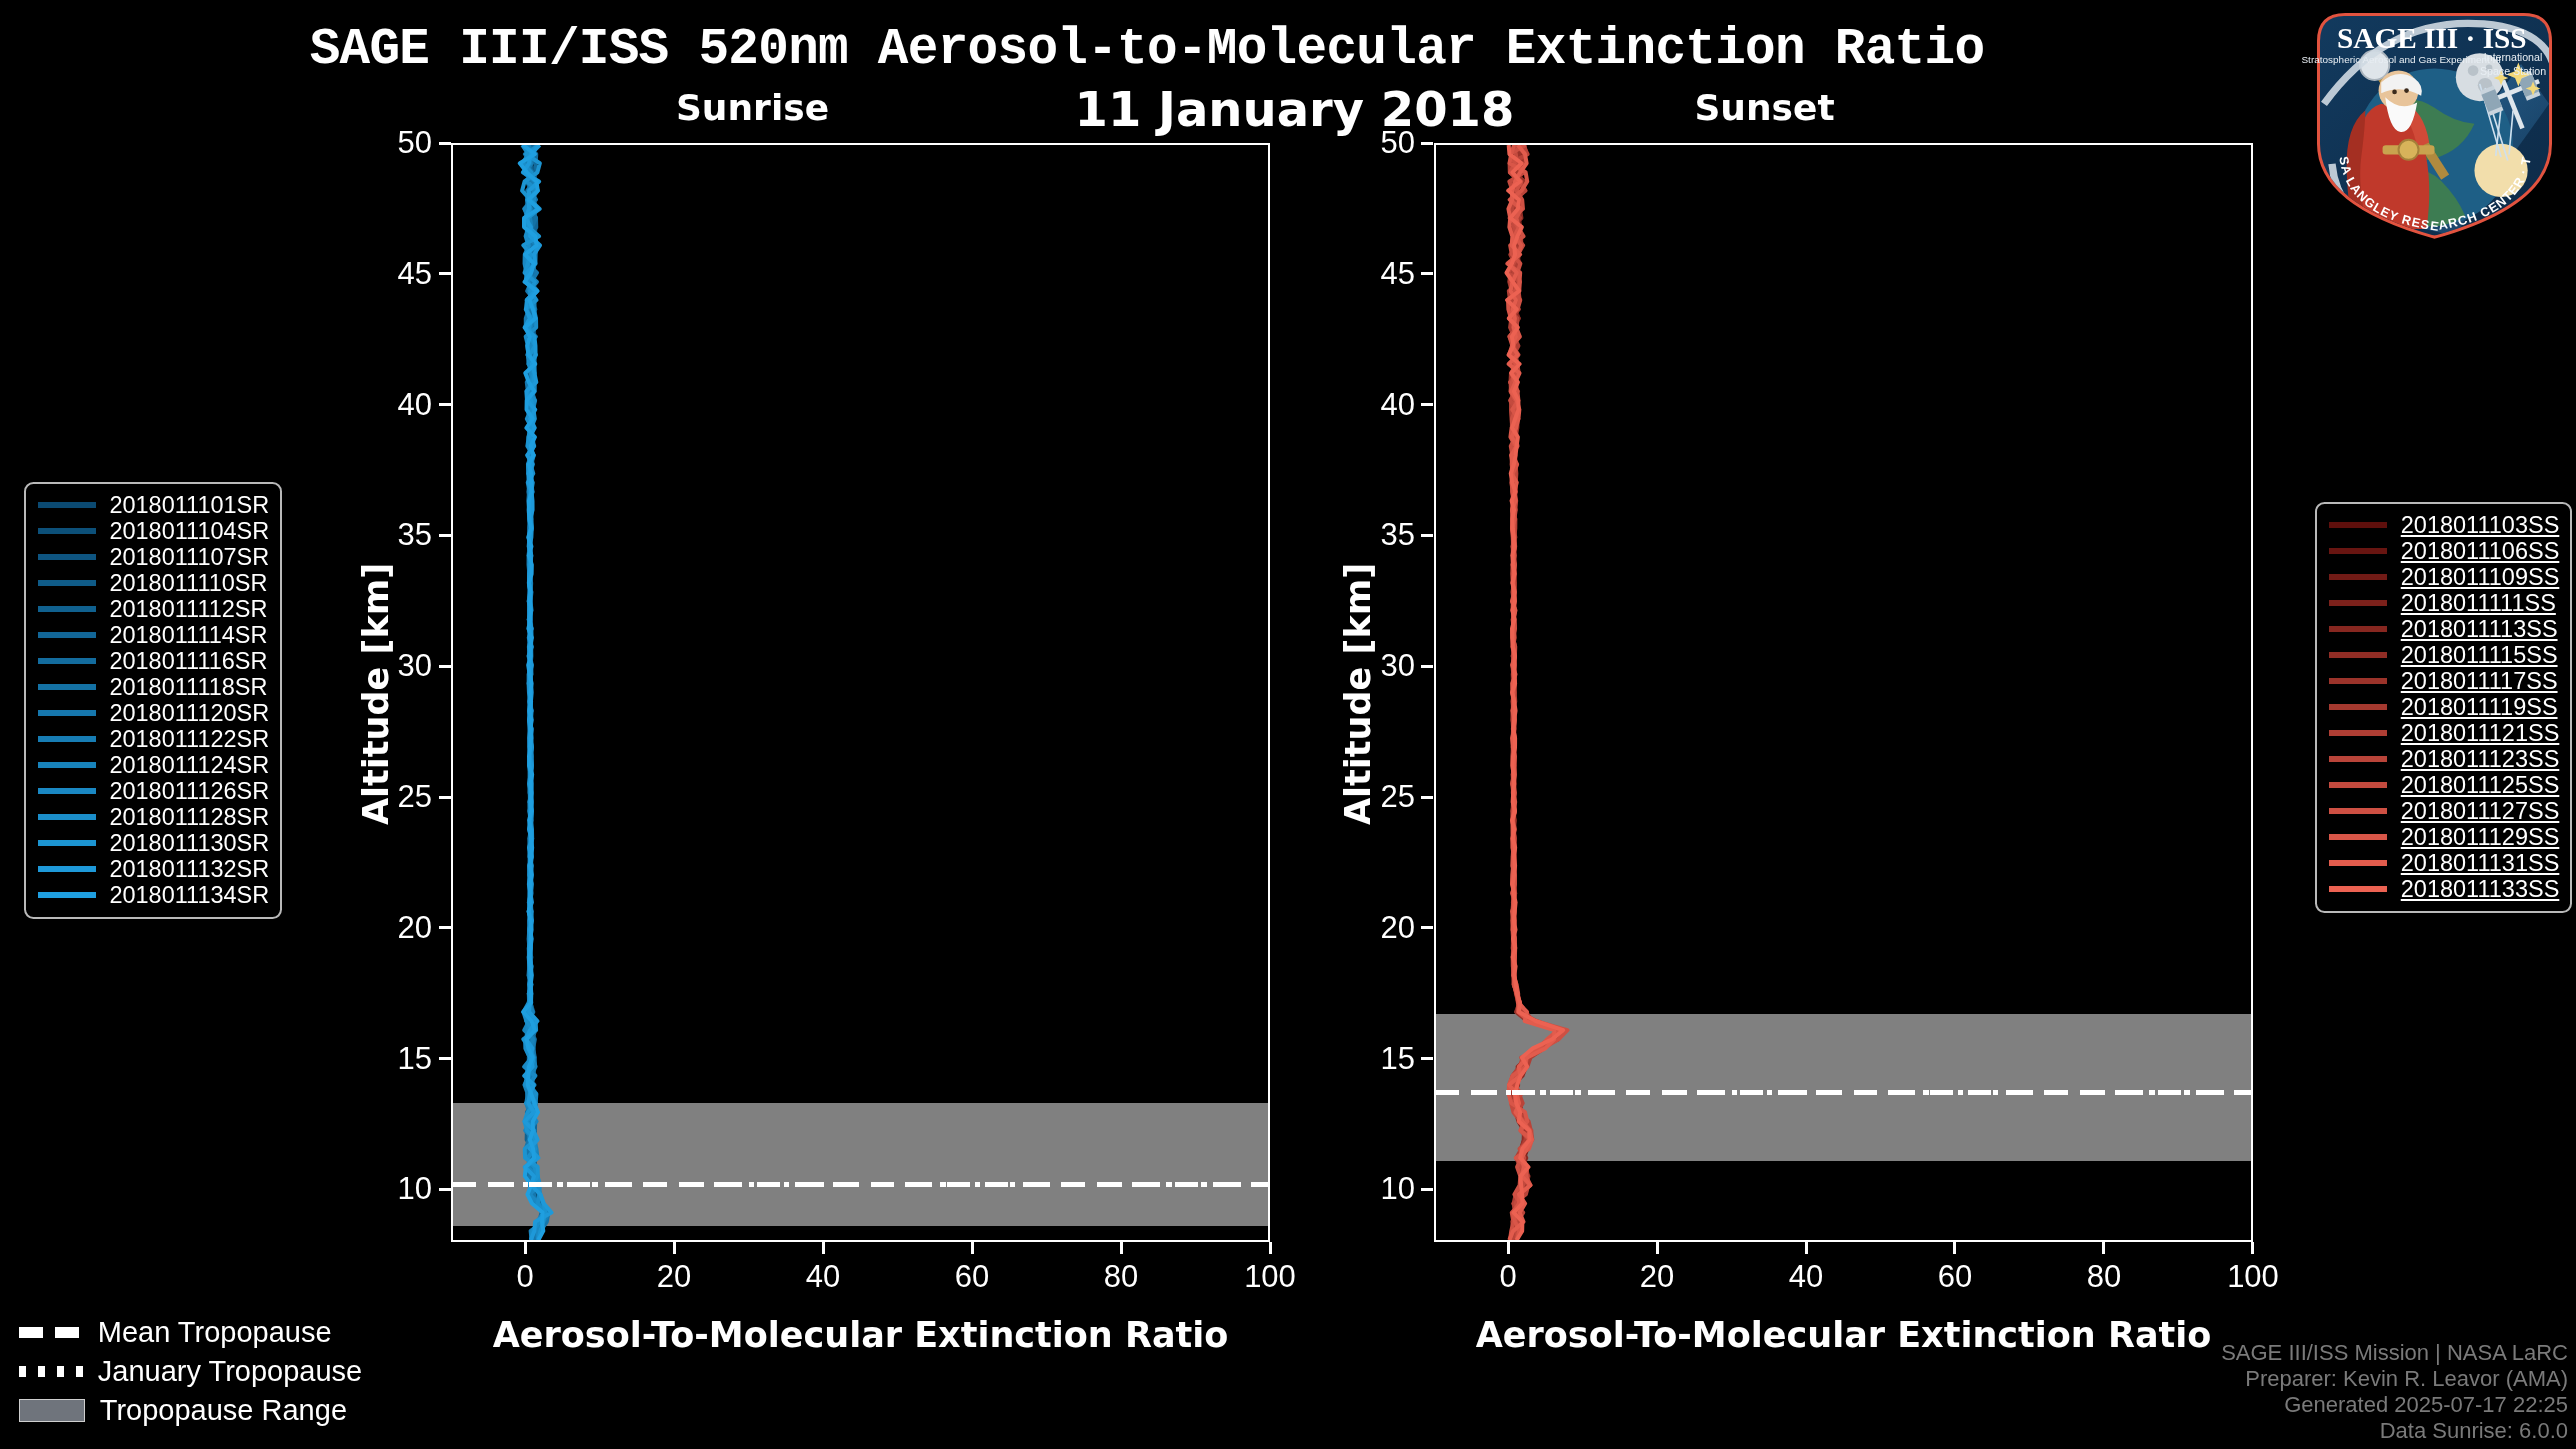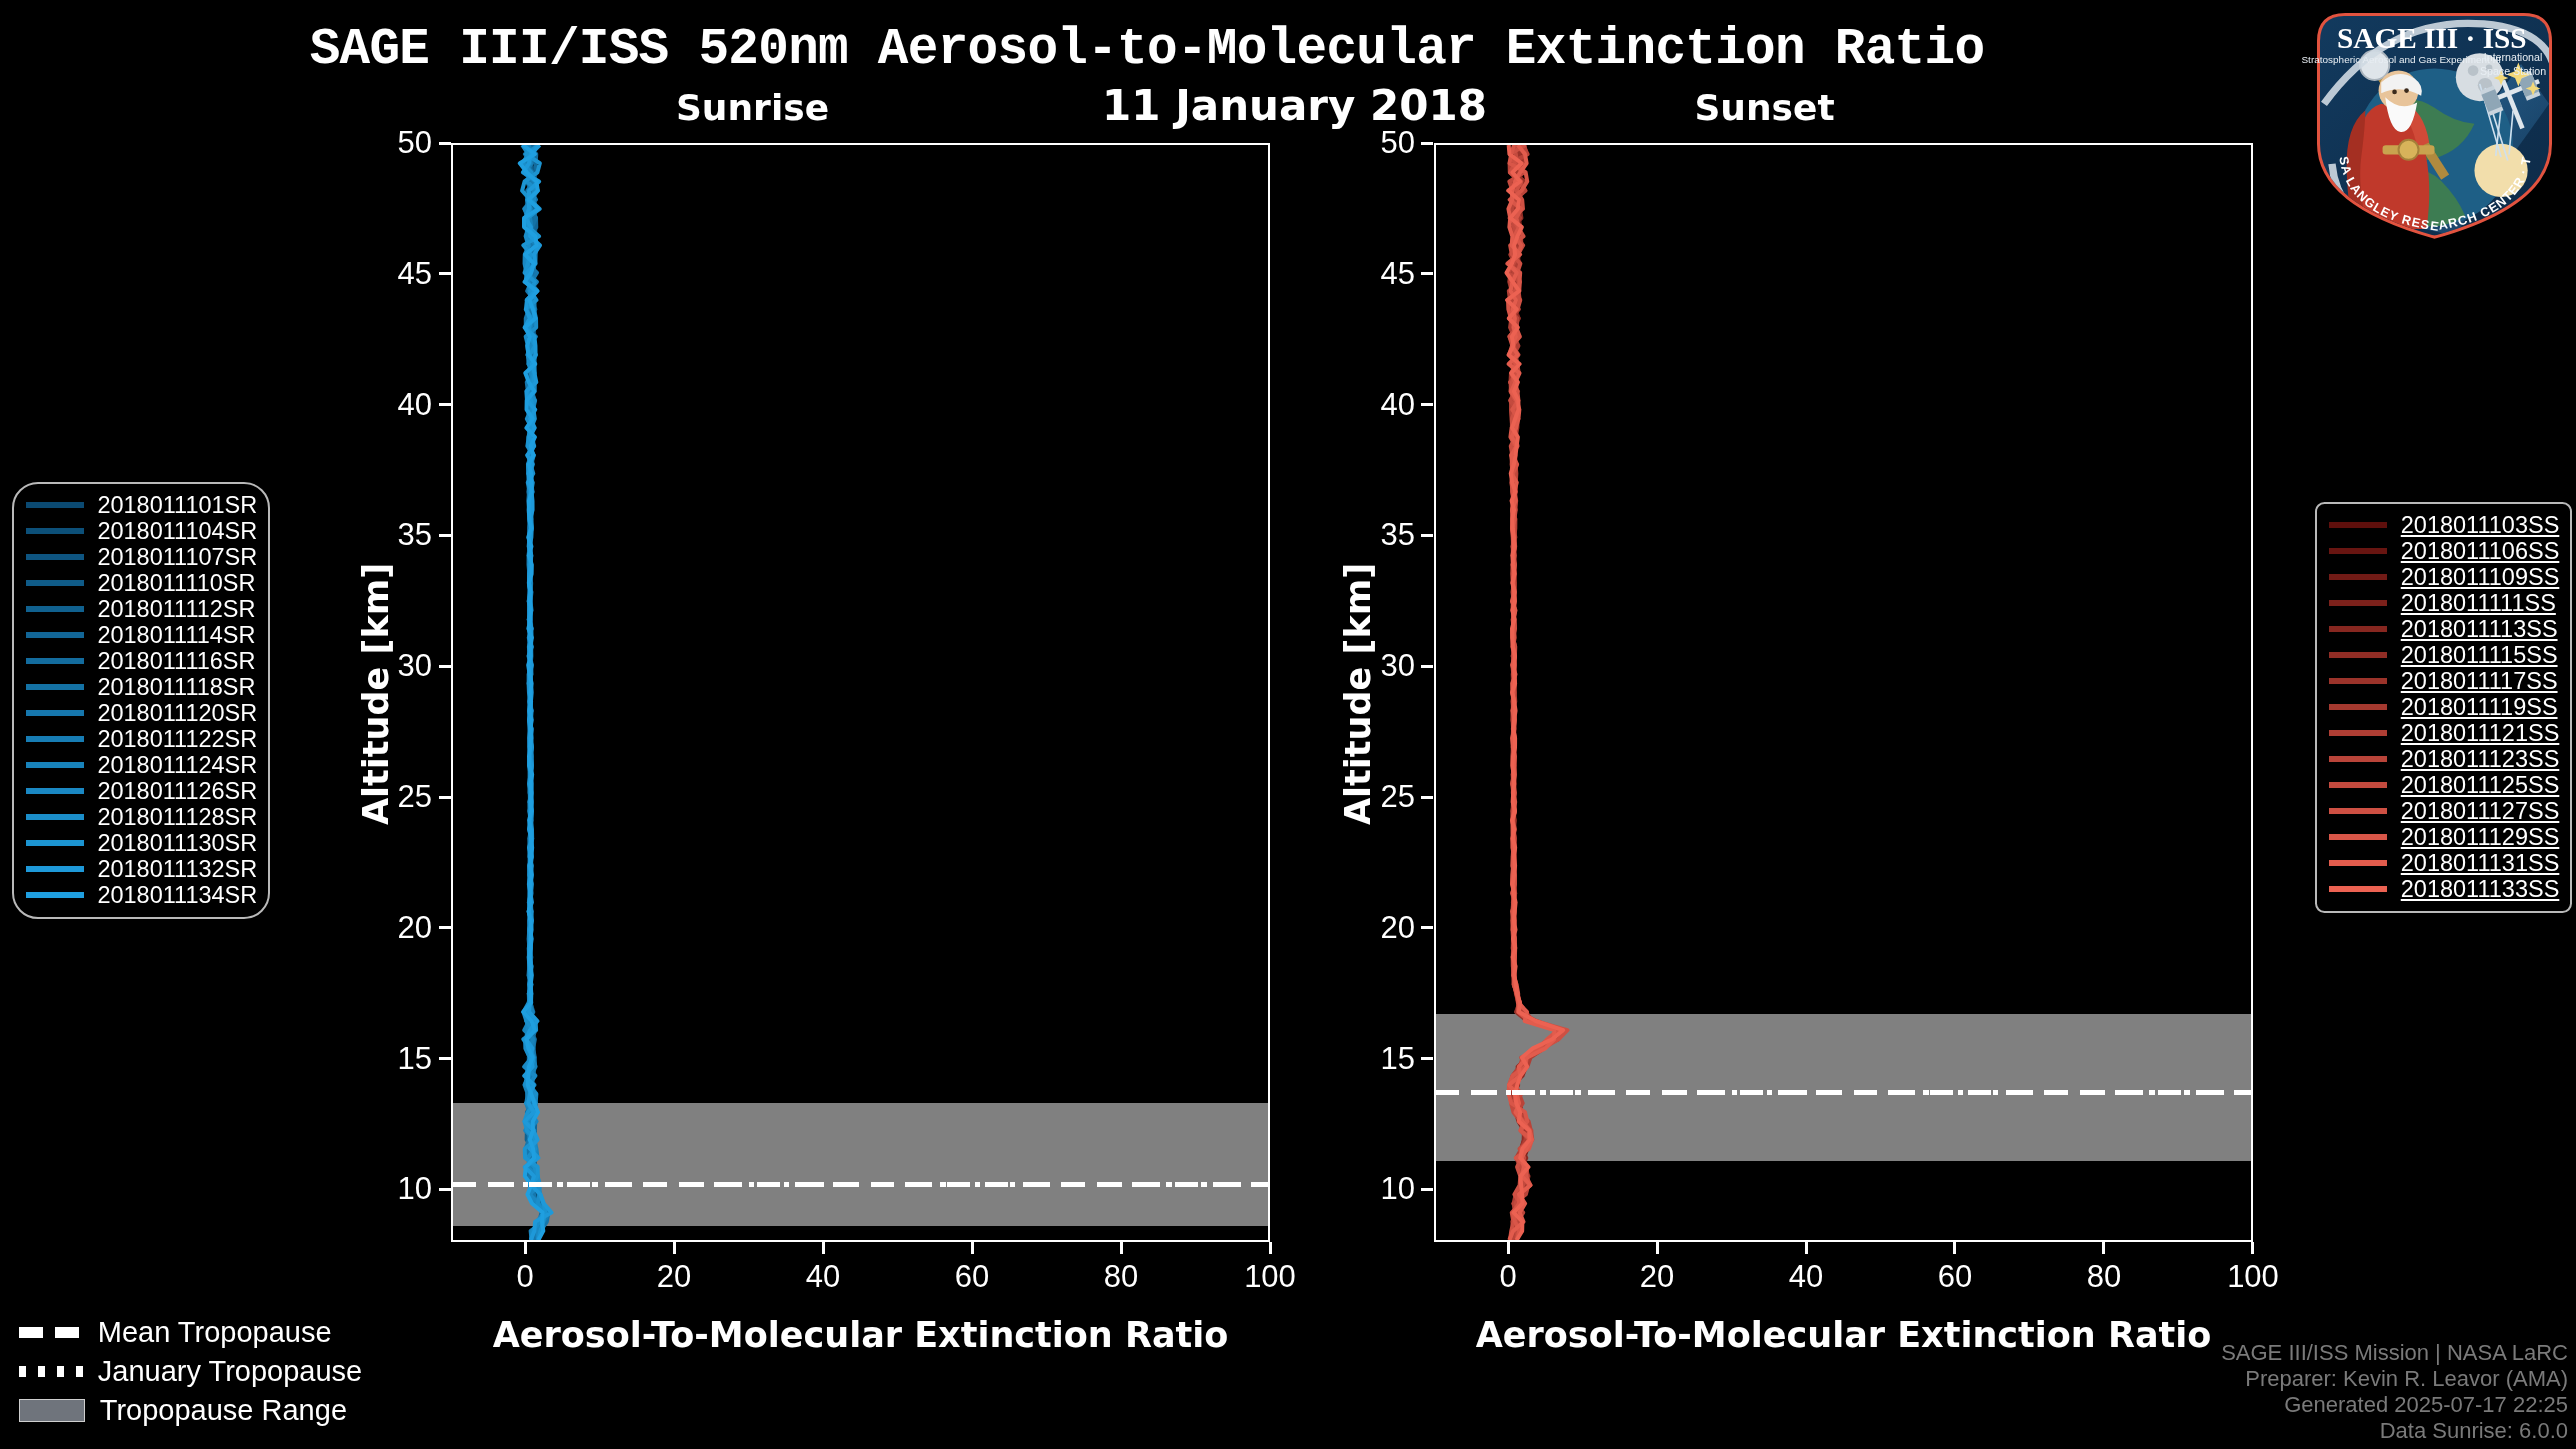--- a/index.html
+++ b/index.html
@@ -6,21 +6,21 @@
   body{width:2576px;height:1449px;position:relative;overflow:hidden;
        font-family:"Liberation Sans",sans-serif;color:#fff;}
 
   .abs{position:absolute;}
 
   
   #main-title{left:0;top:21px;width:2294px;text-align:center;
       font-size:51px;font-weight:bold;letter-spacing:-0.7px;
       font-family:Liberation Mono, monospace;}
   #date-title{left:959px;top:81px;width:671px;text-align:center;
-      font-size:42px;font-weight:bold;font-family:"DejaVu Sans",sans-serif;}
+      font-size:48px;font-weight:bold;font-family:"DejaVu Sans",sans-serif;}
   .panel-title{font-size:36px;font-weight:bold;text-align:center;
       font-family:"DejaVu Sans",sans-serif;}
   #sr-title{left:585px;top:87px;width:335px;}
   #ss-title{left:1597px;top:87px;width:335px;}
 
   
   .plot-frame{position:absolute;border:2.7px solid #fff;background:#000;box-sizing:border-box;}
   #plot-sr{left:451px;top:143px;width:819px;height:1099px;}
   #plot-ss{left:1434px;top:143px;width:819px;height:1099px;}
   .plot-inner{position:absolute;inset:0;overflow:hidden;}
@@ -46,21 +46,21 @@
       font-family:"DejaVu Sans",sans-serif;
       transform-origin:0 0;transform:rotate(-90deg);white-space:nowrap;}
 
   
   .legend-box{position:absolute;border:2px solid #b9b9b9;border-radius:9.4px;
       background:#000;padding:8px 10.7px 9.4px 12px;}
   .legend-row{display:flex;align-items:center;height:26px;}
   .legend-swatch{width:58px;height:6px;margin-right:13.4px;flex:none;}
   .legend-label{font-size:23.5px;white-space:nowrap;font-family:"Liberation Sans",sans-serif;}
 
-  #legend-sr{left:12px;top:482px;border-radius:26px;}
+  #legend-sr{left:24px;top:482px;}
   #legend-ss{left:2269px;top:502px;text-decoration:underline;}
 
   
   #trop-key{position:absolute;left:19px;top:1313px;}
   .tk-row{display:flex;align-items:center;height:39px;}
   .tk-swatch{width:64px;height:10.7px;margin-right:14.8px;flex:none;}
   .tk-mean{background:repeating-linear-gradient(to right,#fff 0 24px,transparent 24px 36px);}
   .tk-median{background:repeating-linear-gradient(to right,#fff 0 6.7px,transparent 6.7px 19px);}
   .tk-range{height:21.5px;background:#6f747c;border:1.3px solid #cfcfcf;}
   .tk-label{font-size:29px;}

